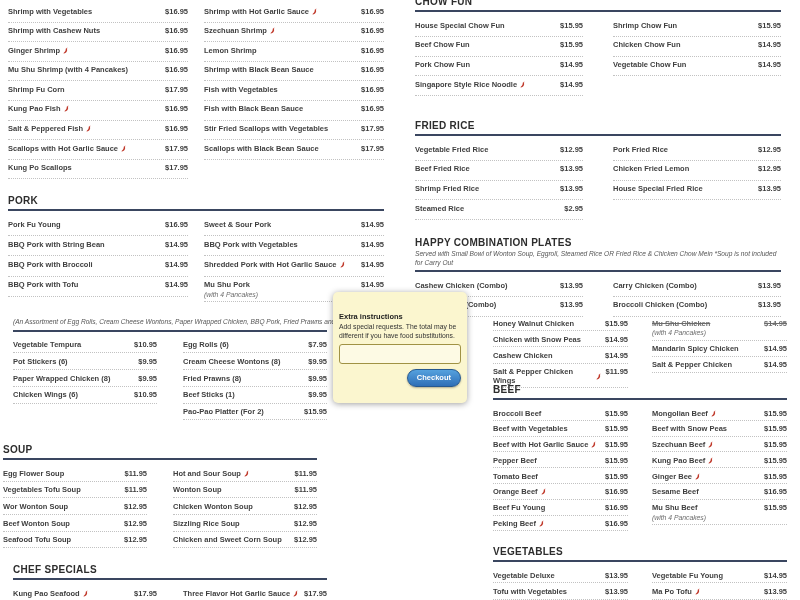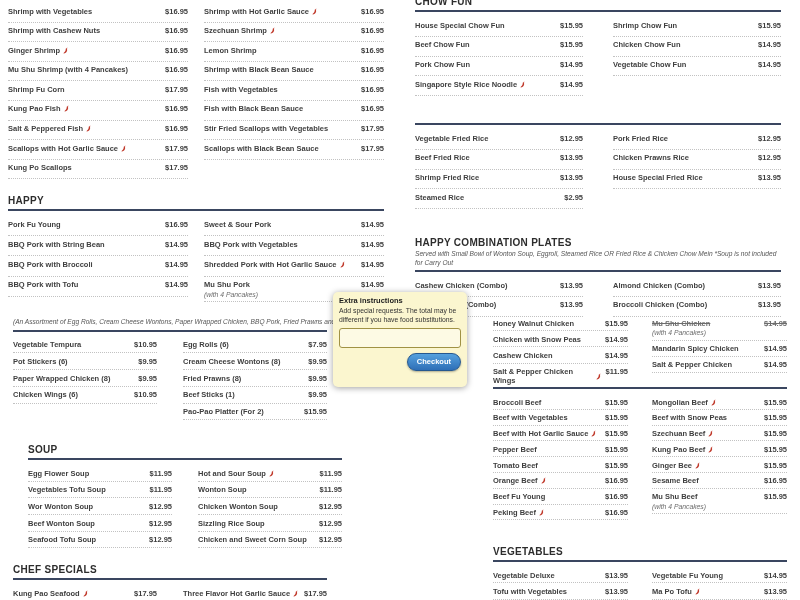--- a/index.html
+++ b/index.html
@@ -22,25 +22,25 @@
   .struck .item-name,.struck .item-price{text-decoration:line-through;color:#6d6d6d}
 
   .sec-seafood{left:8px;top:-2px;width:376px;--rh:19.6px;--gap:16px}
   .sec-chowfun{left:415px;top:-4px;width:366px;--rh:19.8px;--gap:30px}
   .sec-friedrice{left:415px;top:120px;width:366px;--rh:19.8px;--gap:30px}
   .sec-pork{left:8px;top:195px;width:376px;--rh:20.2px;--gap:16px}
   .sec-combos{left:415px;top:237px;width:366px;--rh:19.8px;--gap:30px}
   .sec-chicken{left:493px;top:310px;width:294px;--rh:16.2px;--gap:24px}
   .sec-appetizers{left:13px;top:316px;width:314px;--rh:16.8px;--gap:26px}
   .sec-beef{left:493px;top:384px;width:294px;--rh:15.8px;--gap:24px}
-  .sec-soup{left:28px;top:444px;width:314px;--rh:16.7px;--gap:26px}
+  .sec-soup{left:3px;top:444px;width:314px;--rh:16.7px;--gap:26px}
   .sec-vegetables{left:493px;top:546px;width:294px;--rh:16.4px;--gap:24px}
   .sec-chef{left:13px;top:564px;width:314px;--rh:20px;--gap:26px}
 
-  .modal{position:absolute;left:333px;top:292px;width:134px;z-index:20;background:#fbf6cf;border-radius:5px;box-shadow:0 1px 6px rgba(0,0,0,.38);padding:4px 6px 6px}
+  .modal{position:absolute;left:333px;top:292px;width:134px;z-index:20;background:#fbf6cf;border-radius:5px;box-shadow:0 1px 6px rgba(0,0,0,.38);padding:20px 6px 6px}
   .modal-title{font-size:7.5px;line-height:9px;font-weight:bold;color:#1d1d1d}
   .modal-msg{font-size:6.8px;line-height:8.8px;color:#333;margin-top:2px}
   .modal-input{display:block;width:100%;height:20px;margin-top:3px;background:#fdfae4;border:1px solid #a09244;border-radius:3px;resize:none;font-size:7px;font-family:inherit;padding:2px;color:#333}
   .checkout-btn{display:block;margin:5px 0 10px auto;background:linear-gradient(#55a1de,#2e6fb7);color:#fff;font-size:7.5px;font-weight:bold;font-family:inherit;padding:3px 9px 4px;border:1px solid #26588f;border-radius:10px;box-shadow:0 1px 2px rgba(0,0,0,.3);cursor:pointer}
 </style>
 </head>
 <body>
 
 <div id="menu-root">
     <section class="menu-section sec-seafood">
@@ -220,20 +220,21 @@
           <li class="item">
             <div class="item-line">
               <span class="item-name">Vegetable Chow Fun</span>
               <span class="item-price">$14.95</span>
             </div>
           </li>
         </ul>
       </div>
     </section>
     <section class="menu-section sec-friedrice">
+      <h3 class="sec-title">FRIED RICE</h3>
       <div class="sec-rule"></div>
       <div class="items">
         <ul class="col">
           <li class="item">
             <div class="item-line">
               <span class="item-name">Vegetable Fried Rice</span>
               <span class="item-price">$12.95</span>
             </div>
           </li>
           <li class="item">
@@ -257,35 +258,35 @@
         </ul>
         <ul class="col">
           <li class="item">
             <div class="item-line">
               <span class="item-name">Pork Fried Rice</span>
               <span class="item-price">$12.95</span>
             </div>
           </li>
           <li class="item">
             <div class="item-line">
-              <span class="item-name">Chicken Prawns Rice</span>
+              <span class="item-name">Chicken Fried Lemon</span>
               <span class="item-price">$12.95</span>
             </div>
           </li>
           <li class="item">
             <div class="item-line">
               <span class="item-name">House Special Fried Rice</span>
               <span class="item-price">$13.95</span>
             </div>
           </li>
         </ul>
       </div>
     </section>
     <section class="menu-section sec-pork">
-      <h3 class="sec-title">HAPPY</h3>
+      <h3 class="sec-title">PORK</h3>
       <div class="sec-rule"></div>
       <div class="items">
         <ul class="col">
           <li class="item">
             <div class="item-line">
               <span class="item-name">Pork Fu Young</span>
               <span class="item-price">$16.95</span>
             </div>
           </li>
           <li class="item">
@@ -354,21 +355,21 @@
           <li class="item">
             <div class="item-line">
               <span class="item-name">Broccoli Beef (Combo)</span>
               <span class="item-price">$13.95</span>
             </div>
           </li>
         </ul>
         <ul class="col">
           <li class="item">
             <div class="item-line">
-              <span class="item-name">Almond Chicken (Combo)</span>
+              <span class="item-name">Carry Chicken (Combo)</span>
               <span class="item-price">$13.95</span>
             </div>
           </li>
           <li class="item">
             <div class="item-line">
               <span class="item-name">Broccoli Chicken (Combo)</span>
               <span class="item-price">$13.95</span>
             </div>
           </li>
         </ul>
@@ -486,20 +487,21 @@
           <li class="item">
             <div class="item-line">
               <span class="item-name">Pao-Pao Platter (For 2)</span>
               <span class="item-price">$15.95</span>
             </div>
           </li>
         </ul>
       </div>
     </section>
     <section class="menu-section sec-beef">
+      <h3 class="sec-title">BEEF</h3>
       <div class="sec-rule"></div>
       <div class="items">
         <ul class="col">
           <li class="item">
             <div class="item-line">
               <span class="item-name">Broccoli Beef</span>
               <span class="item-price">$15.95</span>
             </div>
           </li>
           <li class="item">

